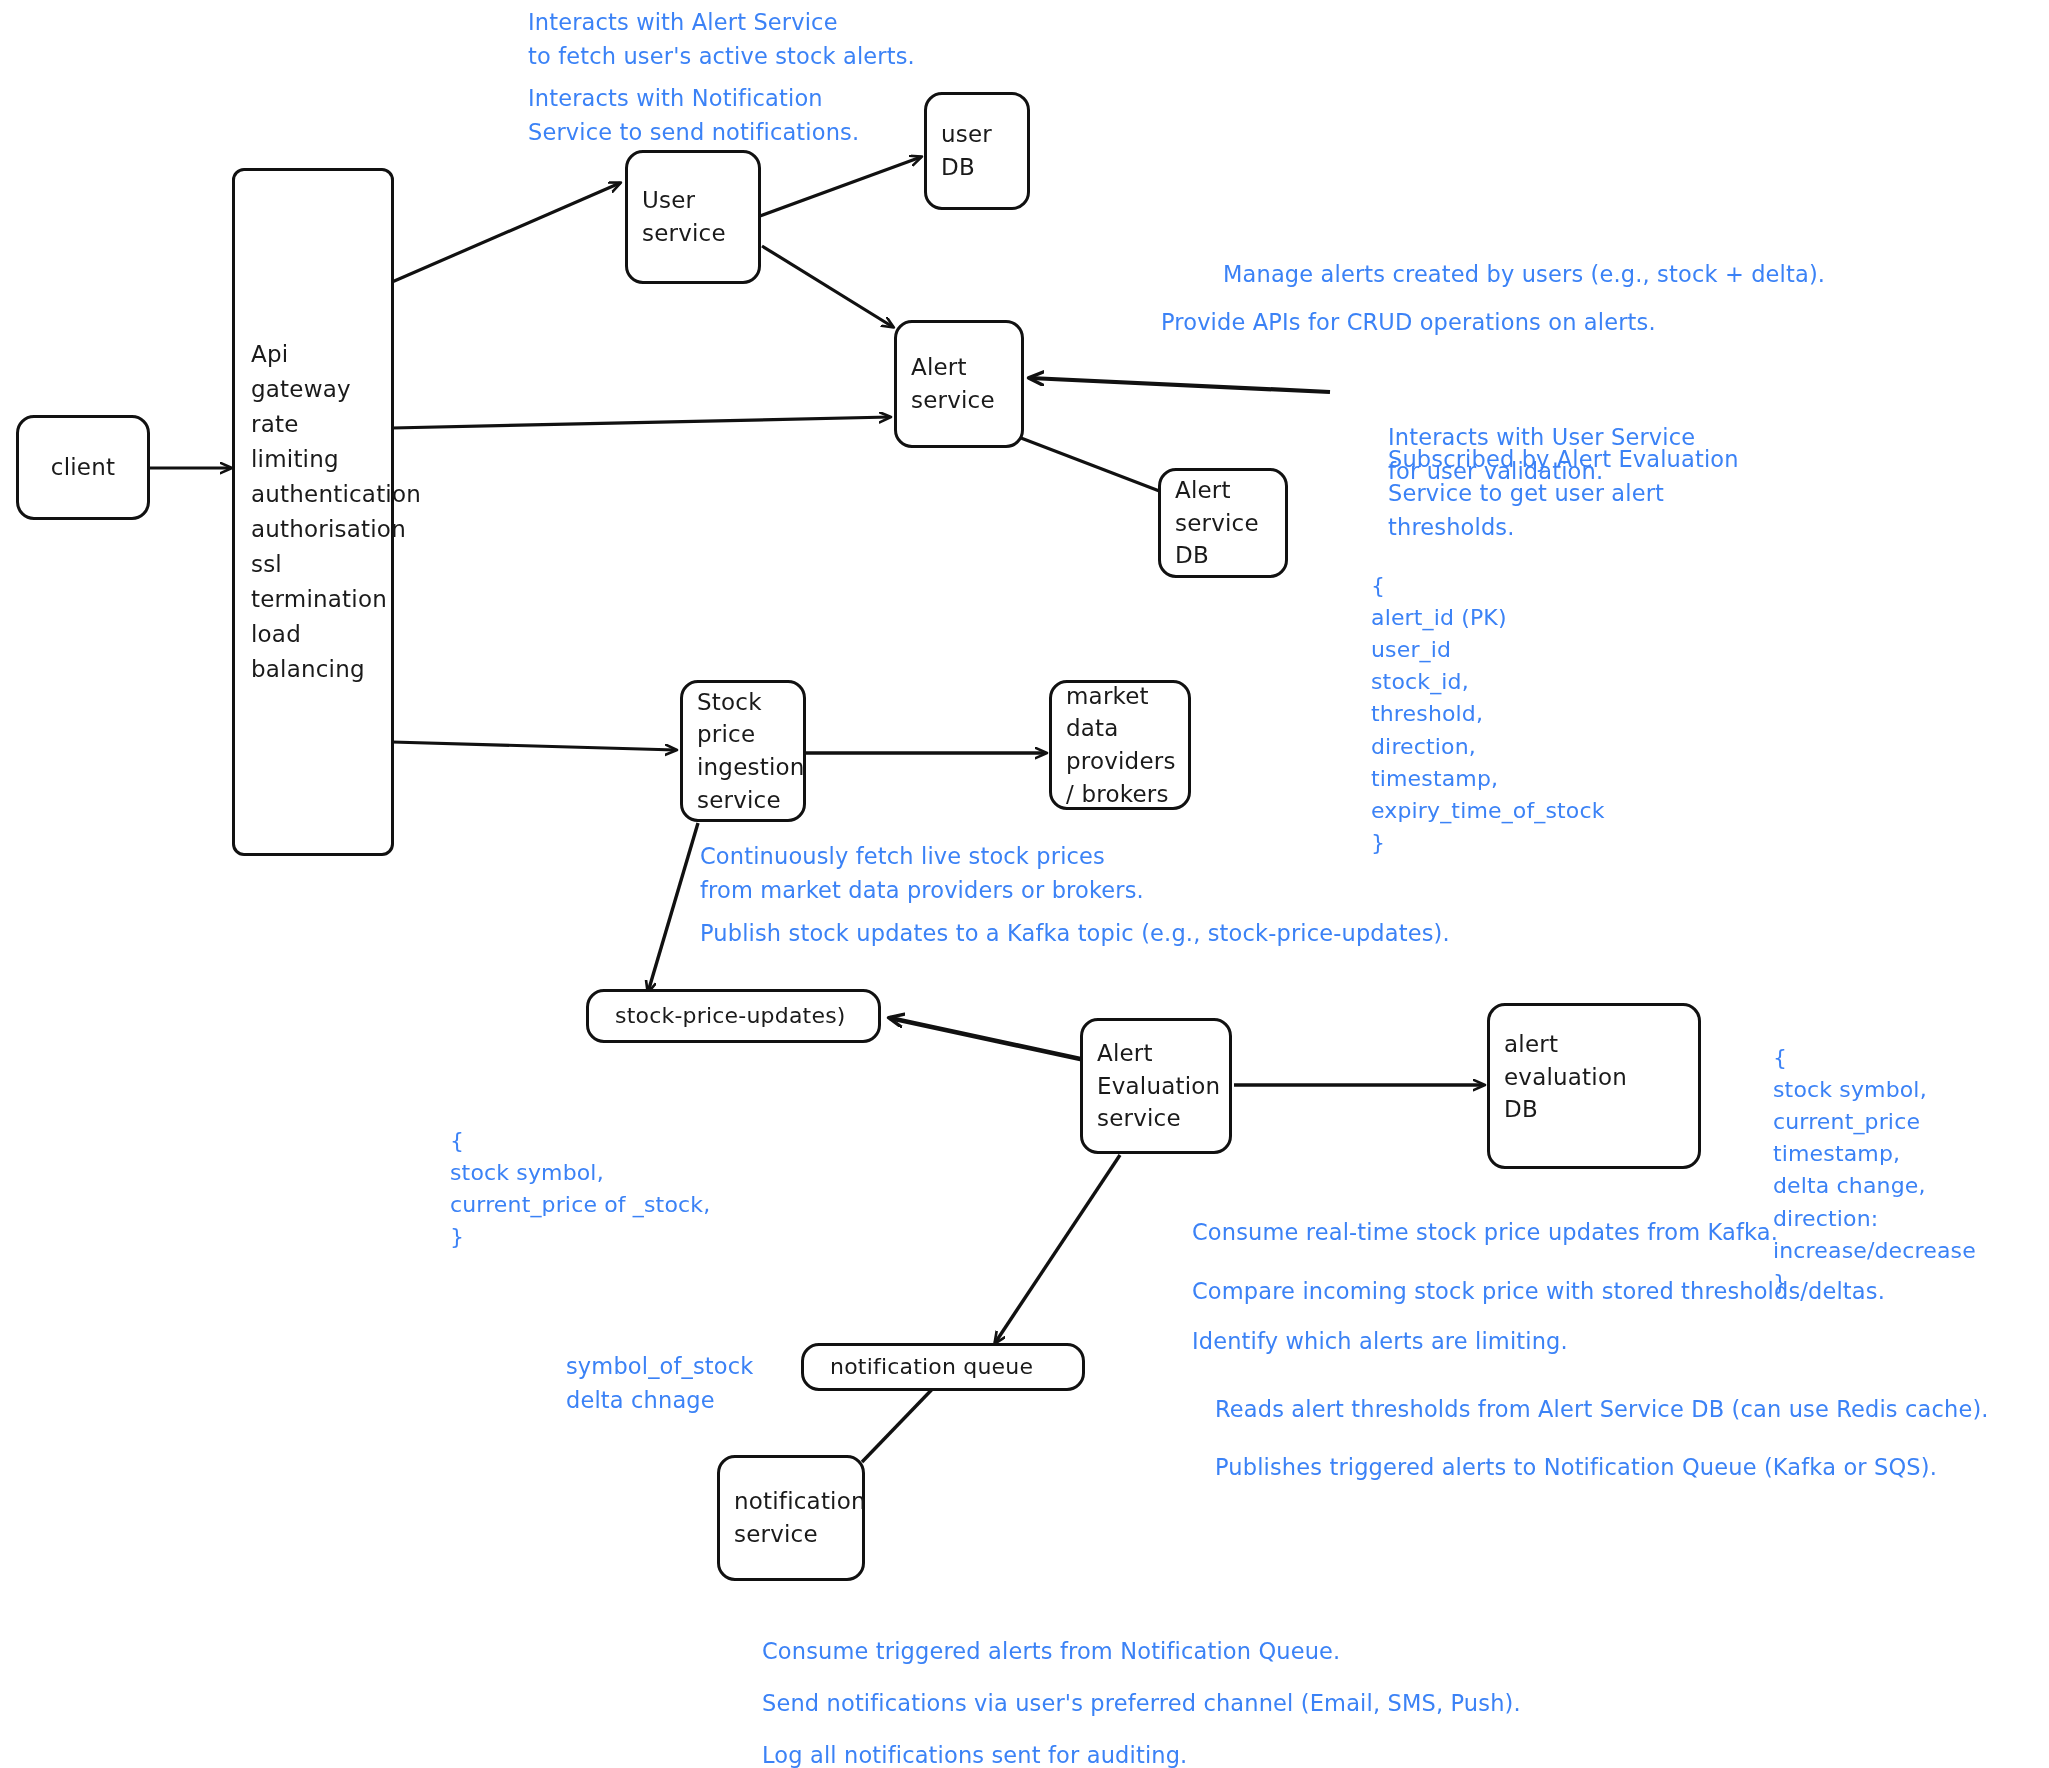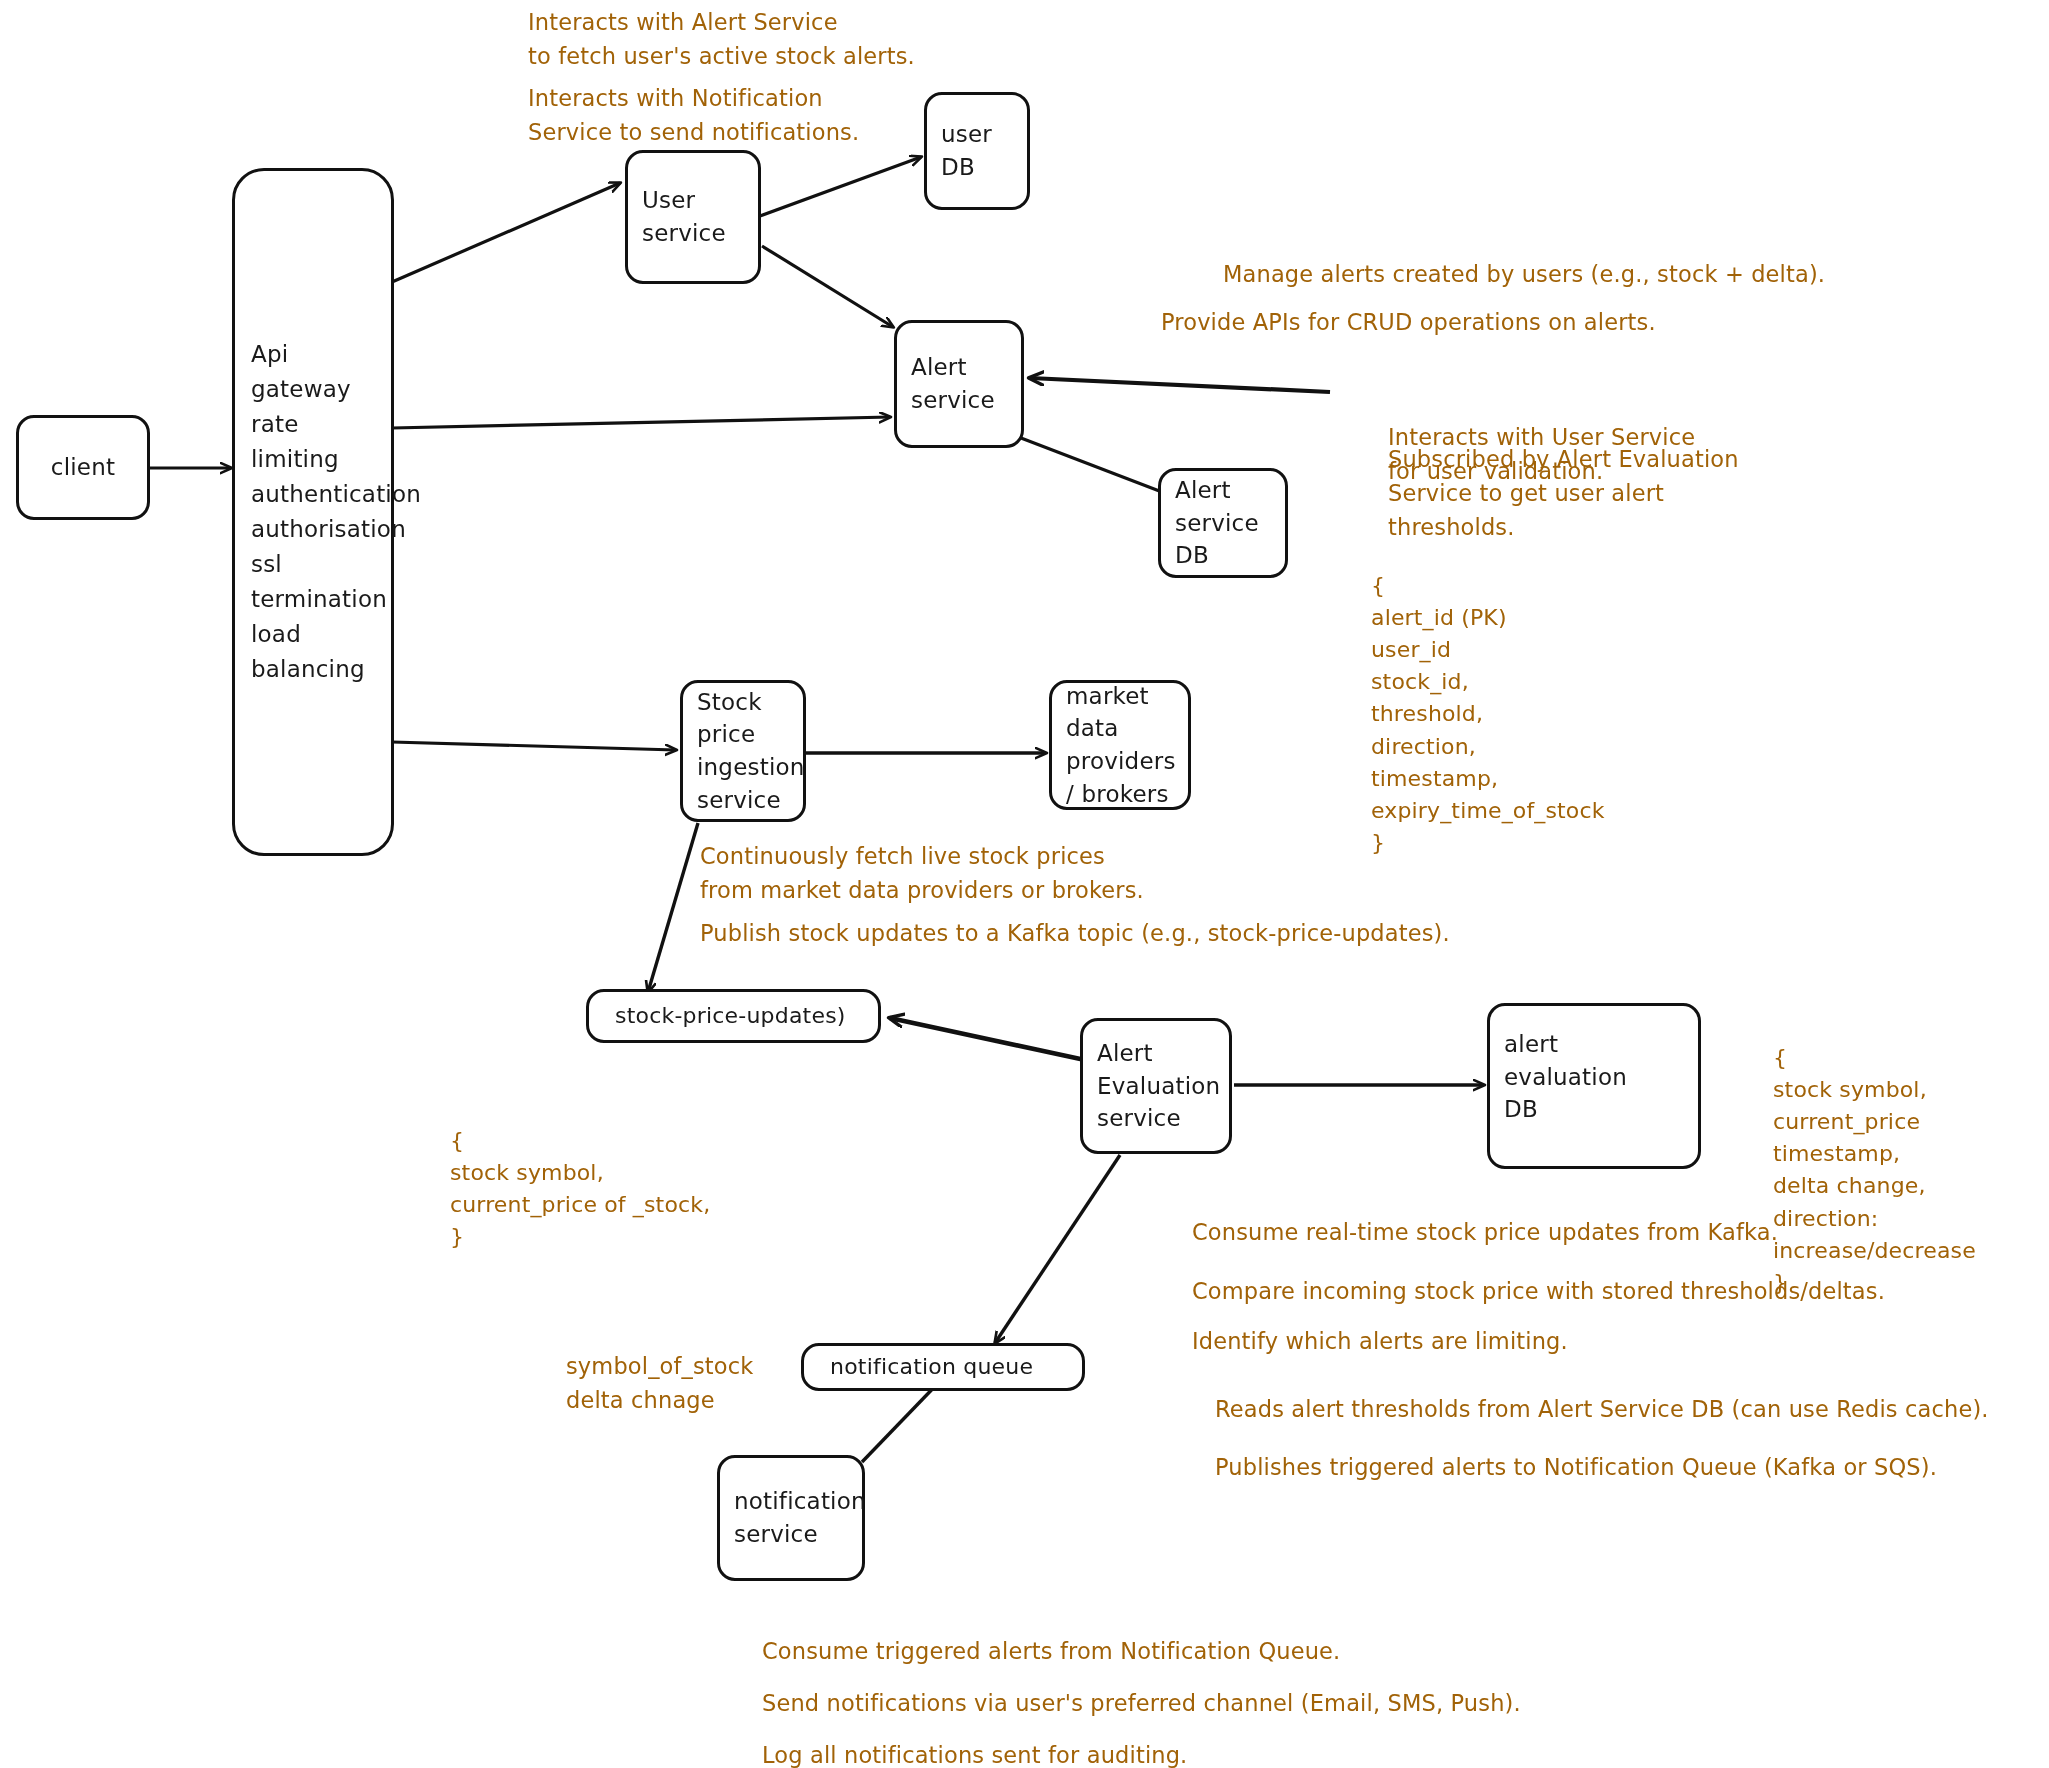--- a/index.html
+++ b/index.html
@@ -51,35 +51,35 @@
     border-radius: 18px;
     align-items: flex-start;
     padding: 0 26px;
     justify-content: center;
   }
   .box-topic .ntext {
     font-size: 22px;
   }
   
   .box-gateway {
-    border-radius: 32px;
+    border-radius: 12px;
     padding: 14px 16px;
     justify-content: center;
   }
   .box-gateway .ntext {
     font-size: 23px;
     line-height: 1.52;
   }
   .note {
     position: absolute;
     white-space: pre-line;
     font-size: 22.5px;
     line-height: 1.5;
     letter-spacing: 0.15px;
-    color: #a16207;
+    color: #3b82f6;
     z-index: 3;
   }
   .note.schema {
     line-height: 1.46;
     font-size: 22px;
   }
   .centered .ntext { text-align: center; }
 </style>
 </head>
 <body>

